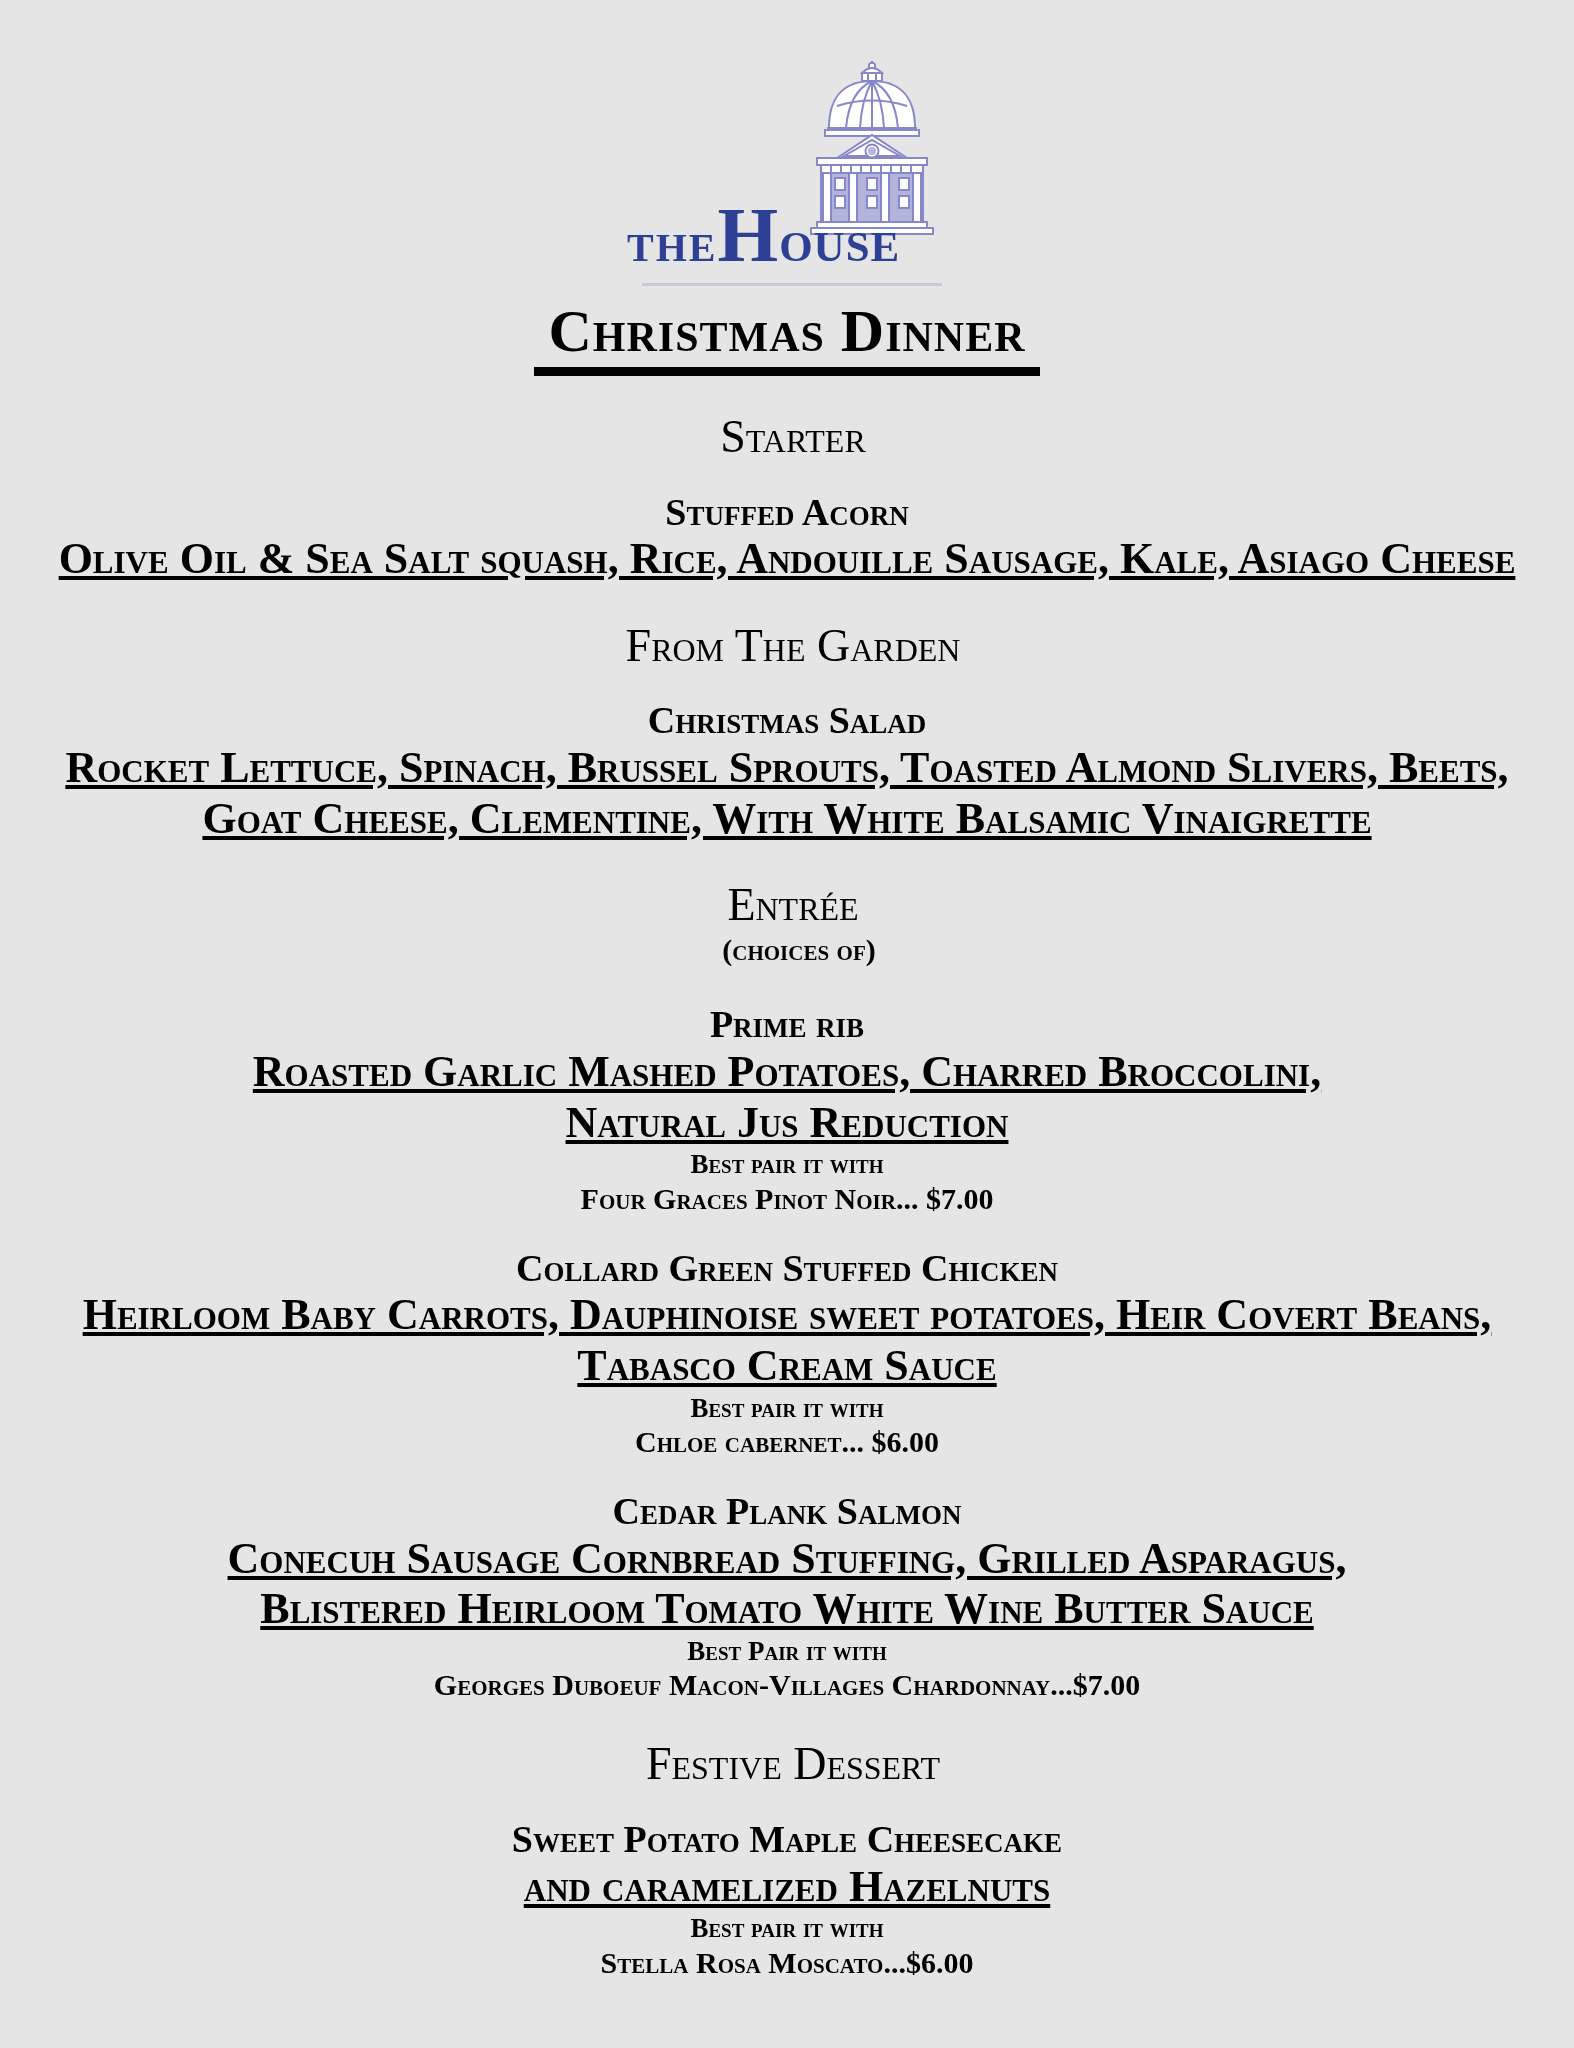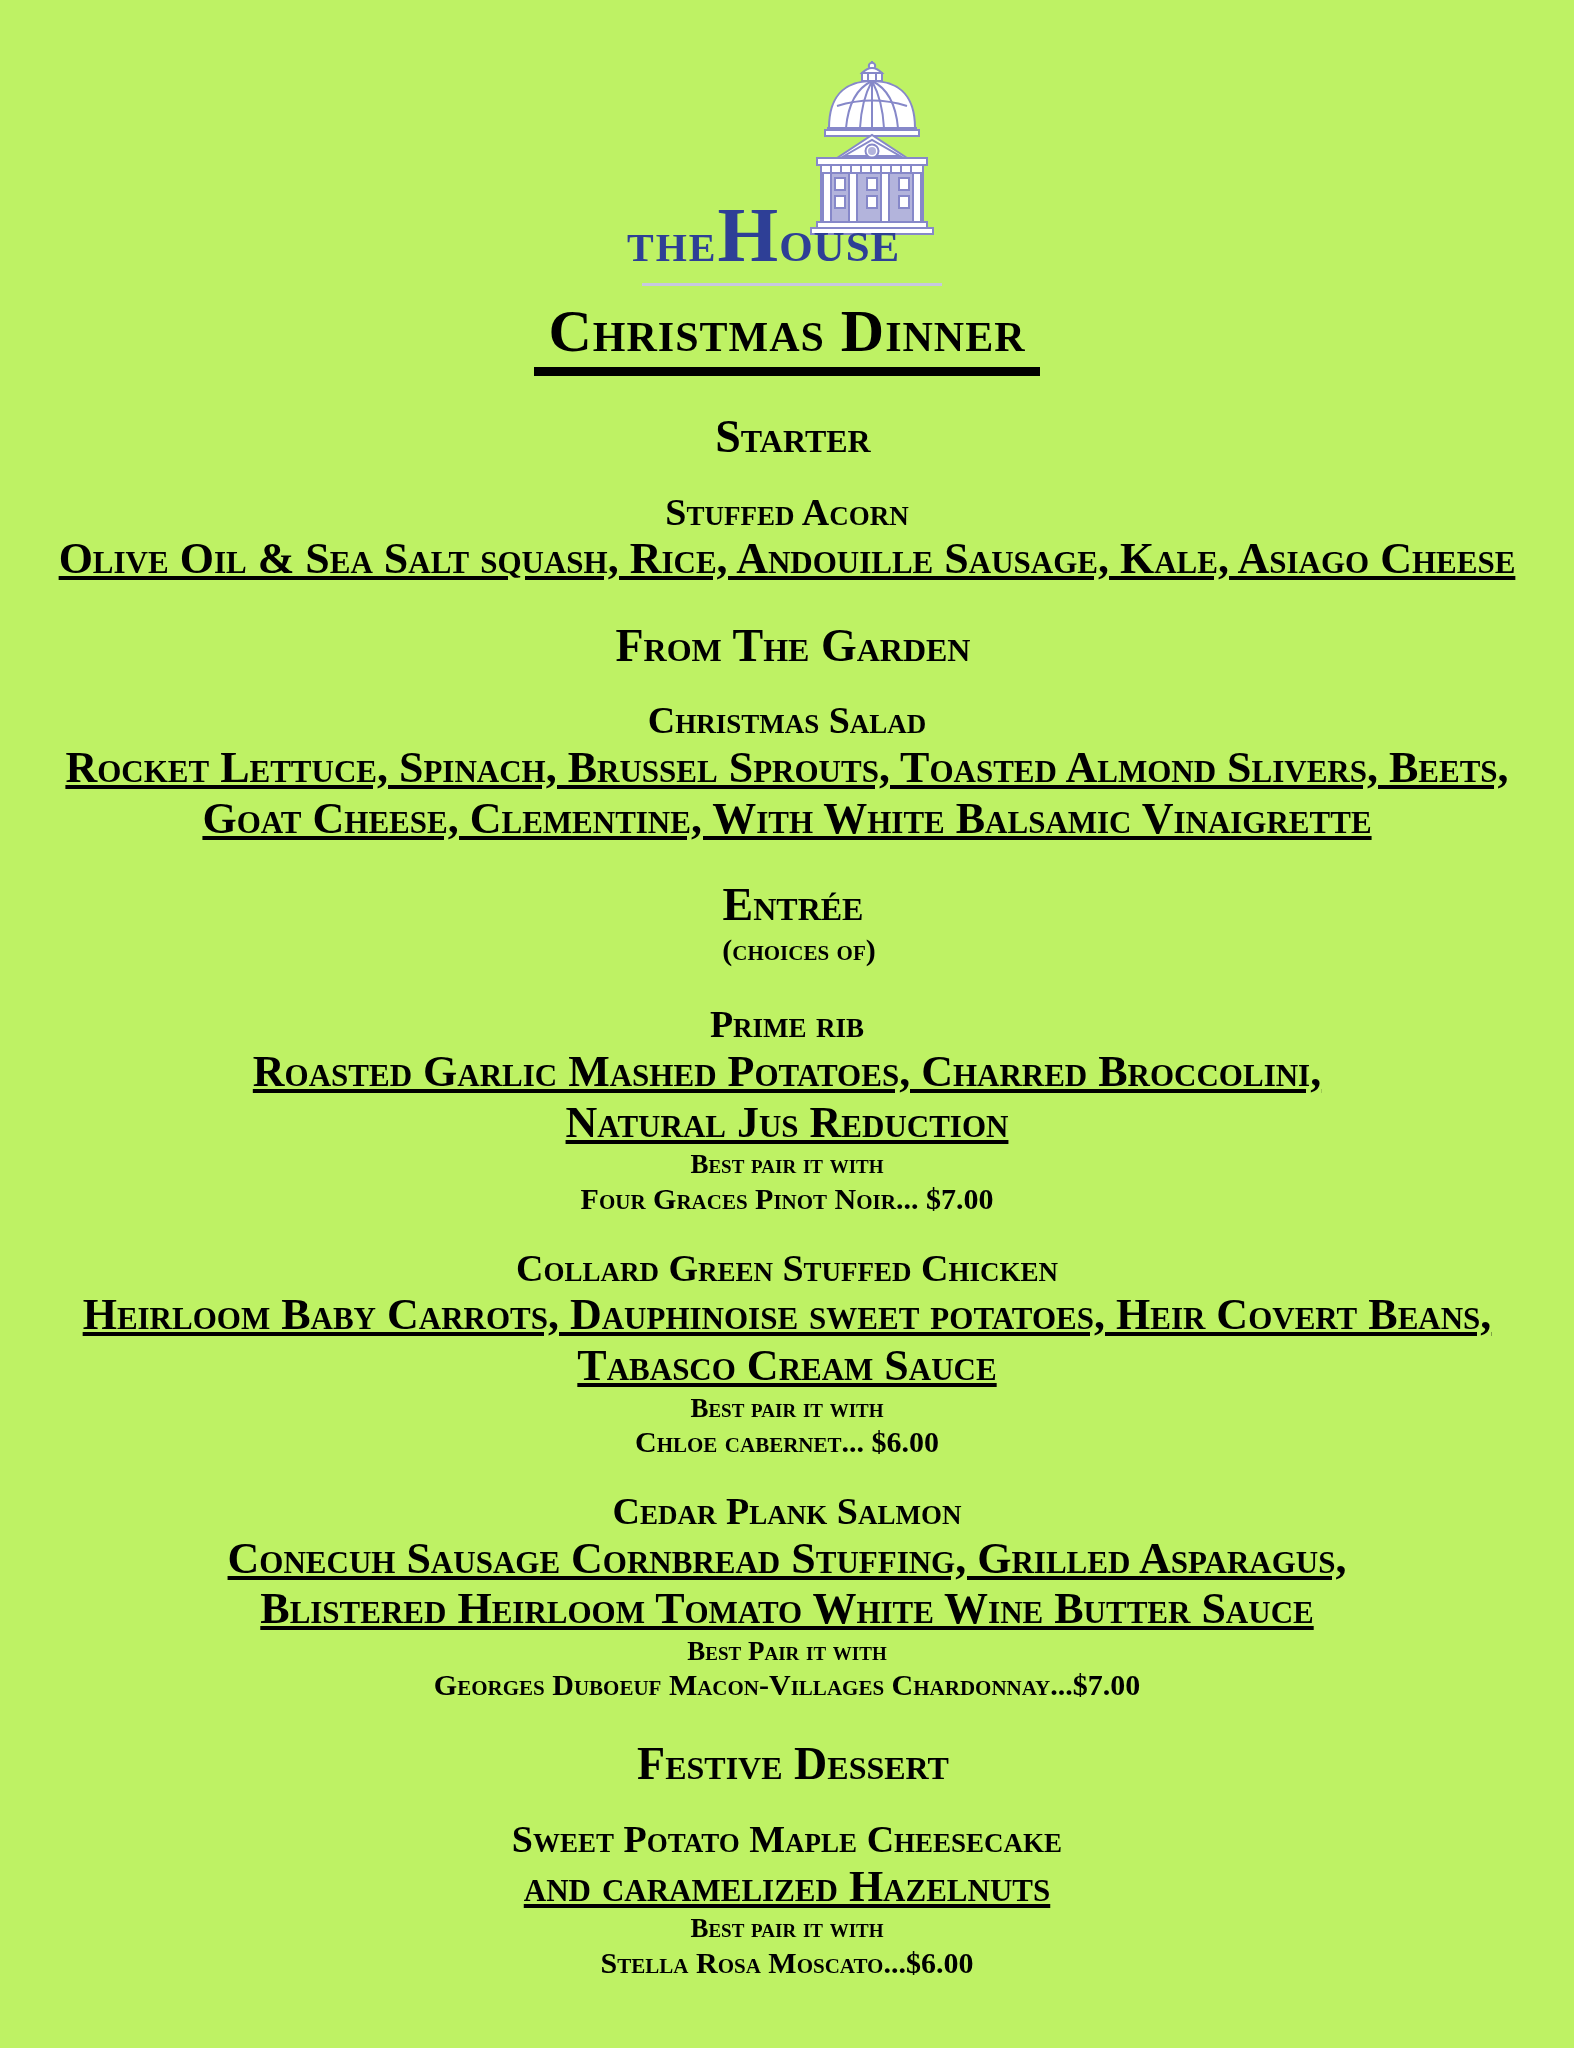--- a/index.html
+++ b/index.html
@@ -5,21 +5,21 @@
   html, body {
     margin: 0;
     padding: 0;
     background: #ffffff;
   }
   .page {
     position: relative;
     width: 1574px;
     height: 2048px;
     margin: 0 auto;
-    background: #bef264;
+    background: #e5e5e5;
     font-family: "Liberation Serif", "DejaVu Serif", serif;
     color: #000000;
     text-align: center;
     overflow: hidden;
   }
   .sc { font-variant: small-caps; }
 
   
   .logo {
     position: relative;
@@ -72,21 +72,21 @@
     line-height: 1.05;
     letter-spacing: 1px;
     border-bottom: 9px solid #000;
     padding: 0 14px 4px;
   }
 
   
   .section { margin-top: 36px; }
   .section-heading {
     font-size: 46px;
-    font-weight: bold;
+    font-weight: normal;
     line-height: 1.1;
     padding-left: 12px;
   }
   .section-note {
     font-size: 30px;
     font-weight: bold;
     line-height: 1.15;
     margin-top: 2px;
     padding-left: 24px;
   }

